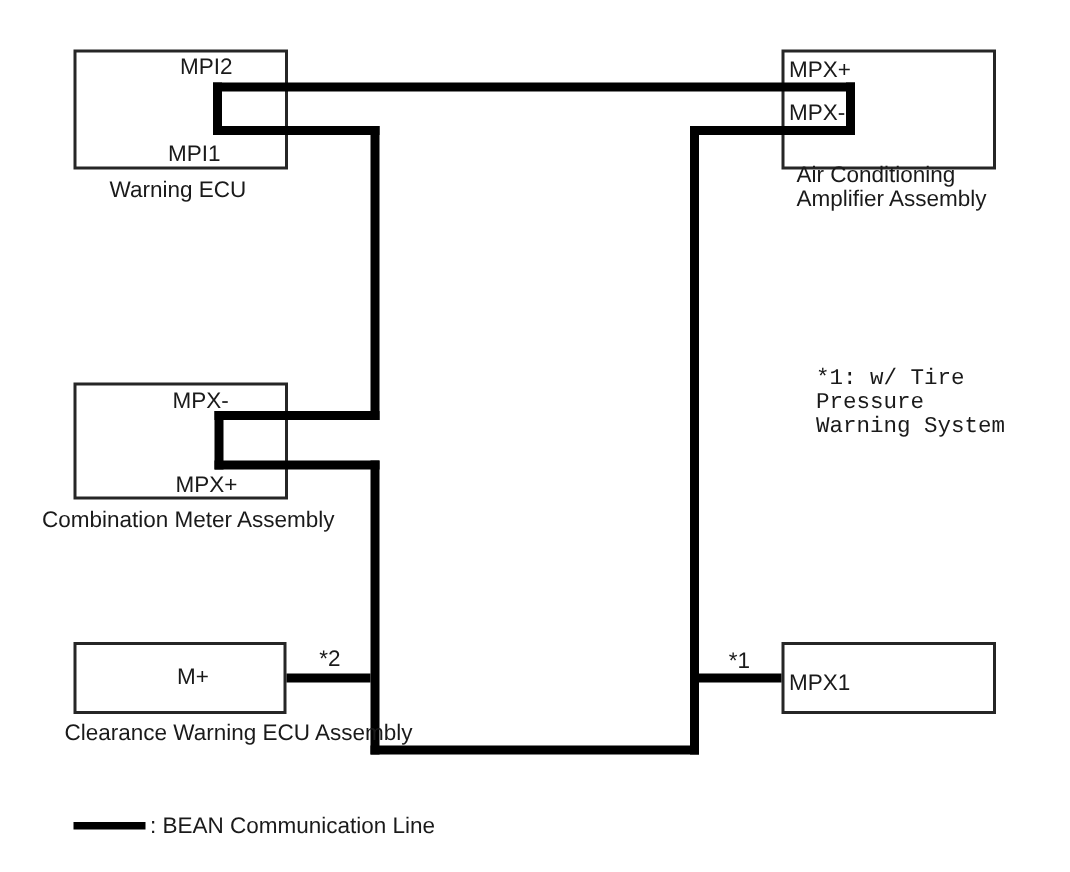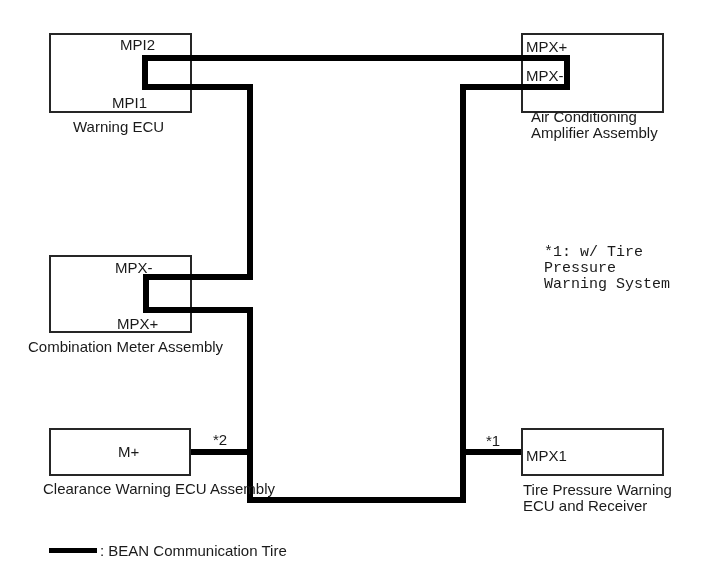--- a/index.html
+++ b/index.html
@@ -107,22 +107,20 @@
   <div class="txt" id="p-mpx1">MPX1</div>
 
   <div class="txt c" id="f-star2">*2</div>
   <div class="txt c" id="f-star1">*1</div>
 
   <div class="txt" id="n-gateway">Warning ECU</div>
   <div class="txt" id="n-ac">Air Conditioning
 Amplifier Assembly</div>
   <div class="txt" id="n-comb">Combination Meter Assembly</div>
   <div class="txt" id="n-clear">Clearance Warning ECU Assembly</div>
-  <div class="txt" id="n-tire">Tire Pressure Warning
-ECU and Receiver</div>
 
   <div class="txt" id="note1">*1: w/ Tire Pressure
 Warning System</div>
 
   <div class="bean" id="legend-line"></div>
-  <div class="txt" id="legend-text">: BEAN Communication Tire</div>
+  <div class="txt" id="legend-text">: BEAN Communication Line</div>
 
 </div>
 
 </body></html>

